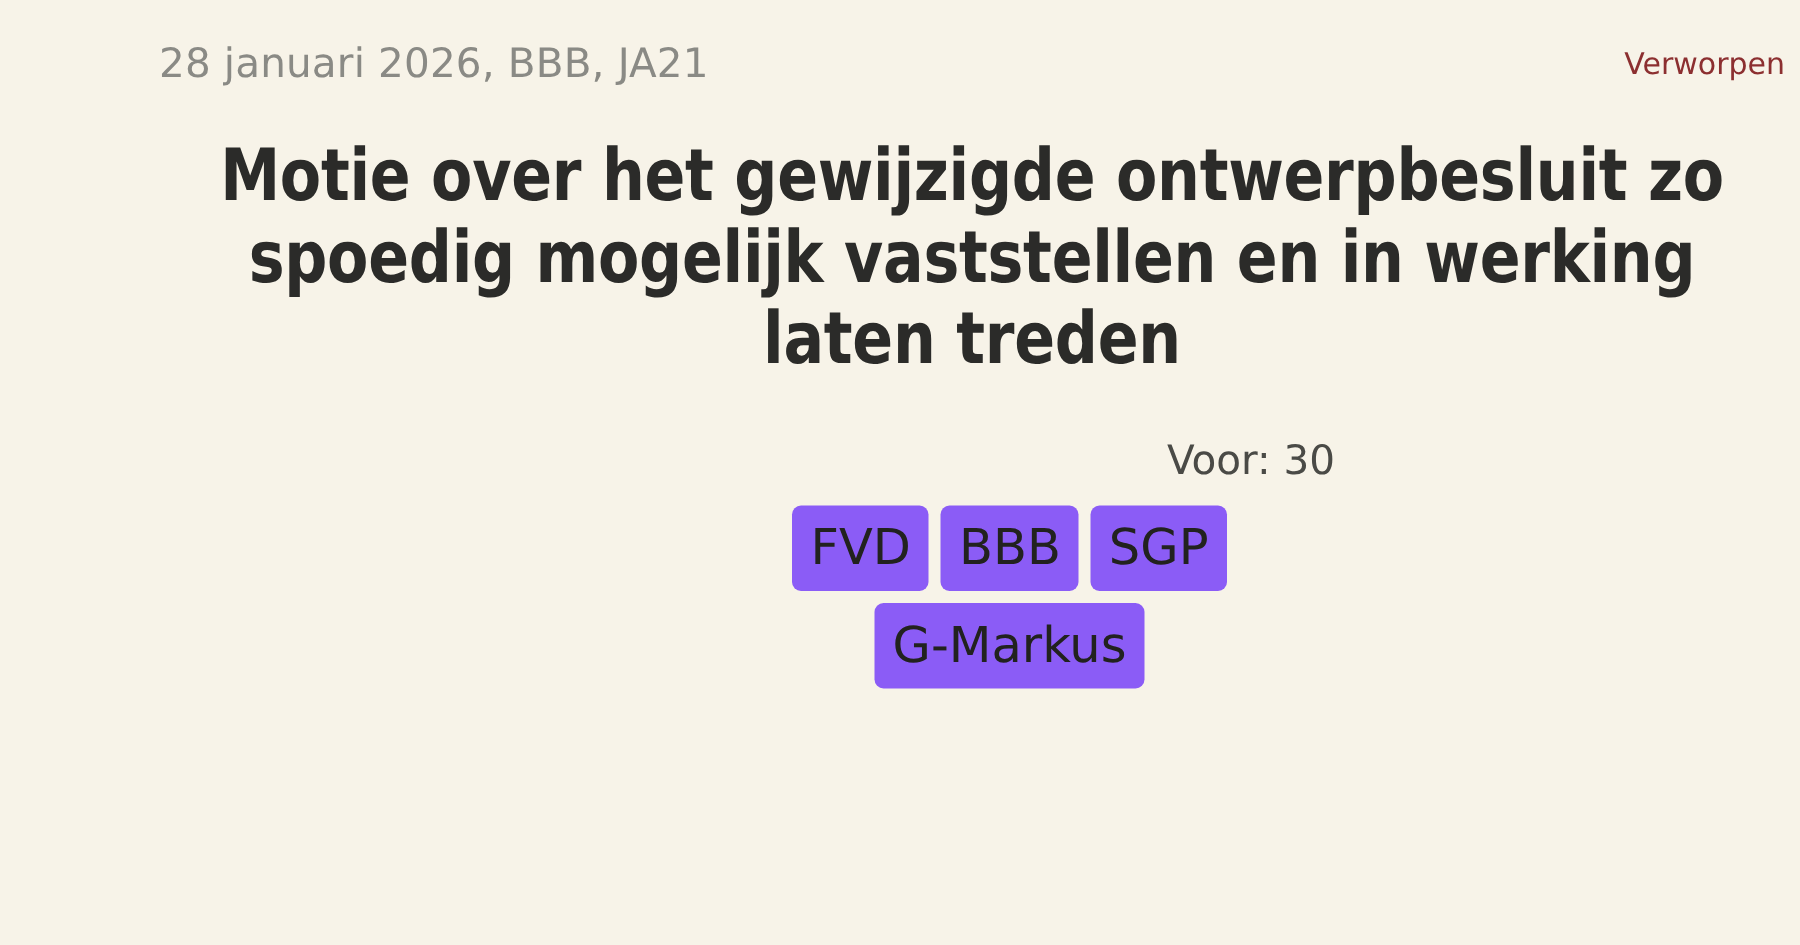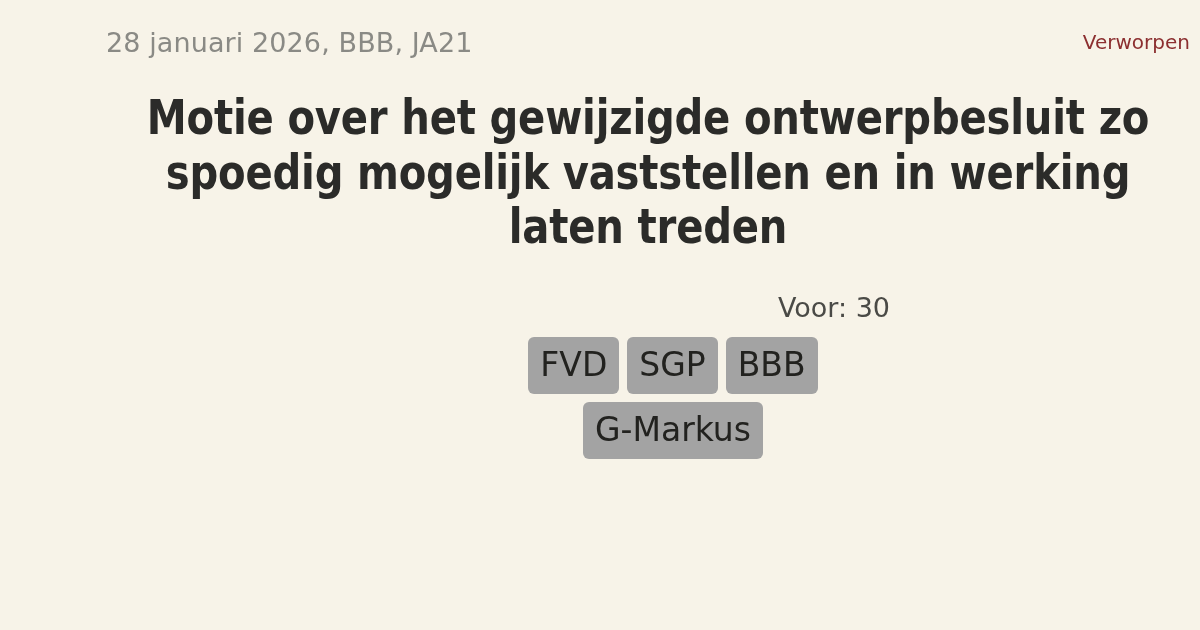--- a/index.html
+++ b/index.html
@@ -101,21 +101,21 @@
   }
   .tag {
     font-size: 33px;
     line-height: 1;
     padding: 11px 12px 13px 12px;
     border-radius: 6px;
     color: #22221f;
     white-space: nowrap;
     box-sizing: border-box;
   }
-  .tag.voor { background: #a3a3a3; }
+  .tag.voor { background: #8b5cf6; }
   .tag.tegen { background: #f08b86; }
 </style>
 </head>
 <body>
 
 <div class="card">
 
   <div class="header">
     <div class="meta-line">28 januari 2026, BBB, JA21</div>
     <div class="status">Verworpen</div>
@@ -124,21 +124,21 @@
   <div class="title-wrap">
     <h1 class="title">Motie over het gewijzigde ontwerpbesluit zo spoedig mogelijk vaststellen en in werking laten treden</h1>
   </div>
 
   <div class="votes">
 
     <div class="vote-col voor">
       <div class="vote-count">Voor: 30</div>
       <div class="tag-row">
           <span class="tag voor">FVD</span>
+          <span class="tag voor">BBB</span>
           <span class="tag voor">SGP</span>
-          <span class="tag voor">BBB</span>
           <span class="tag voor">G-Markus</span>
         </div>
     </div>
 
 
   </div>
 </div>
 
 </body></html>

